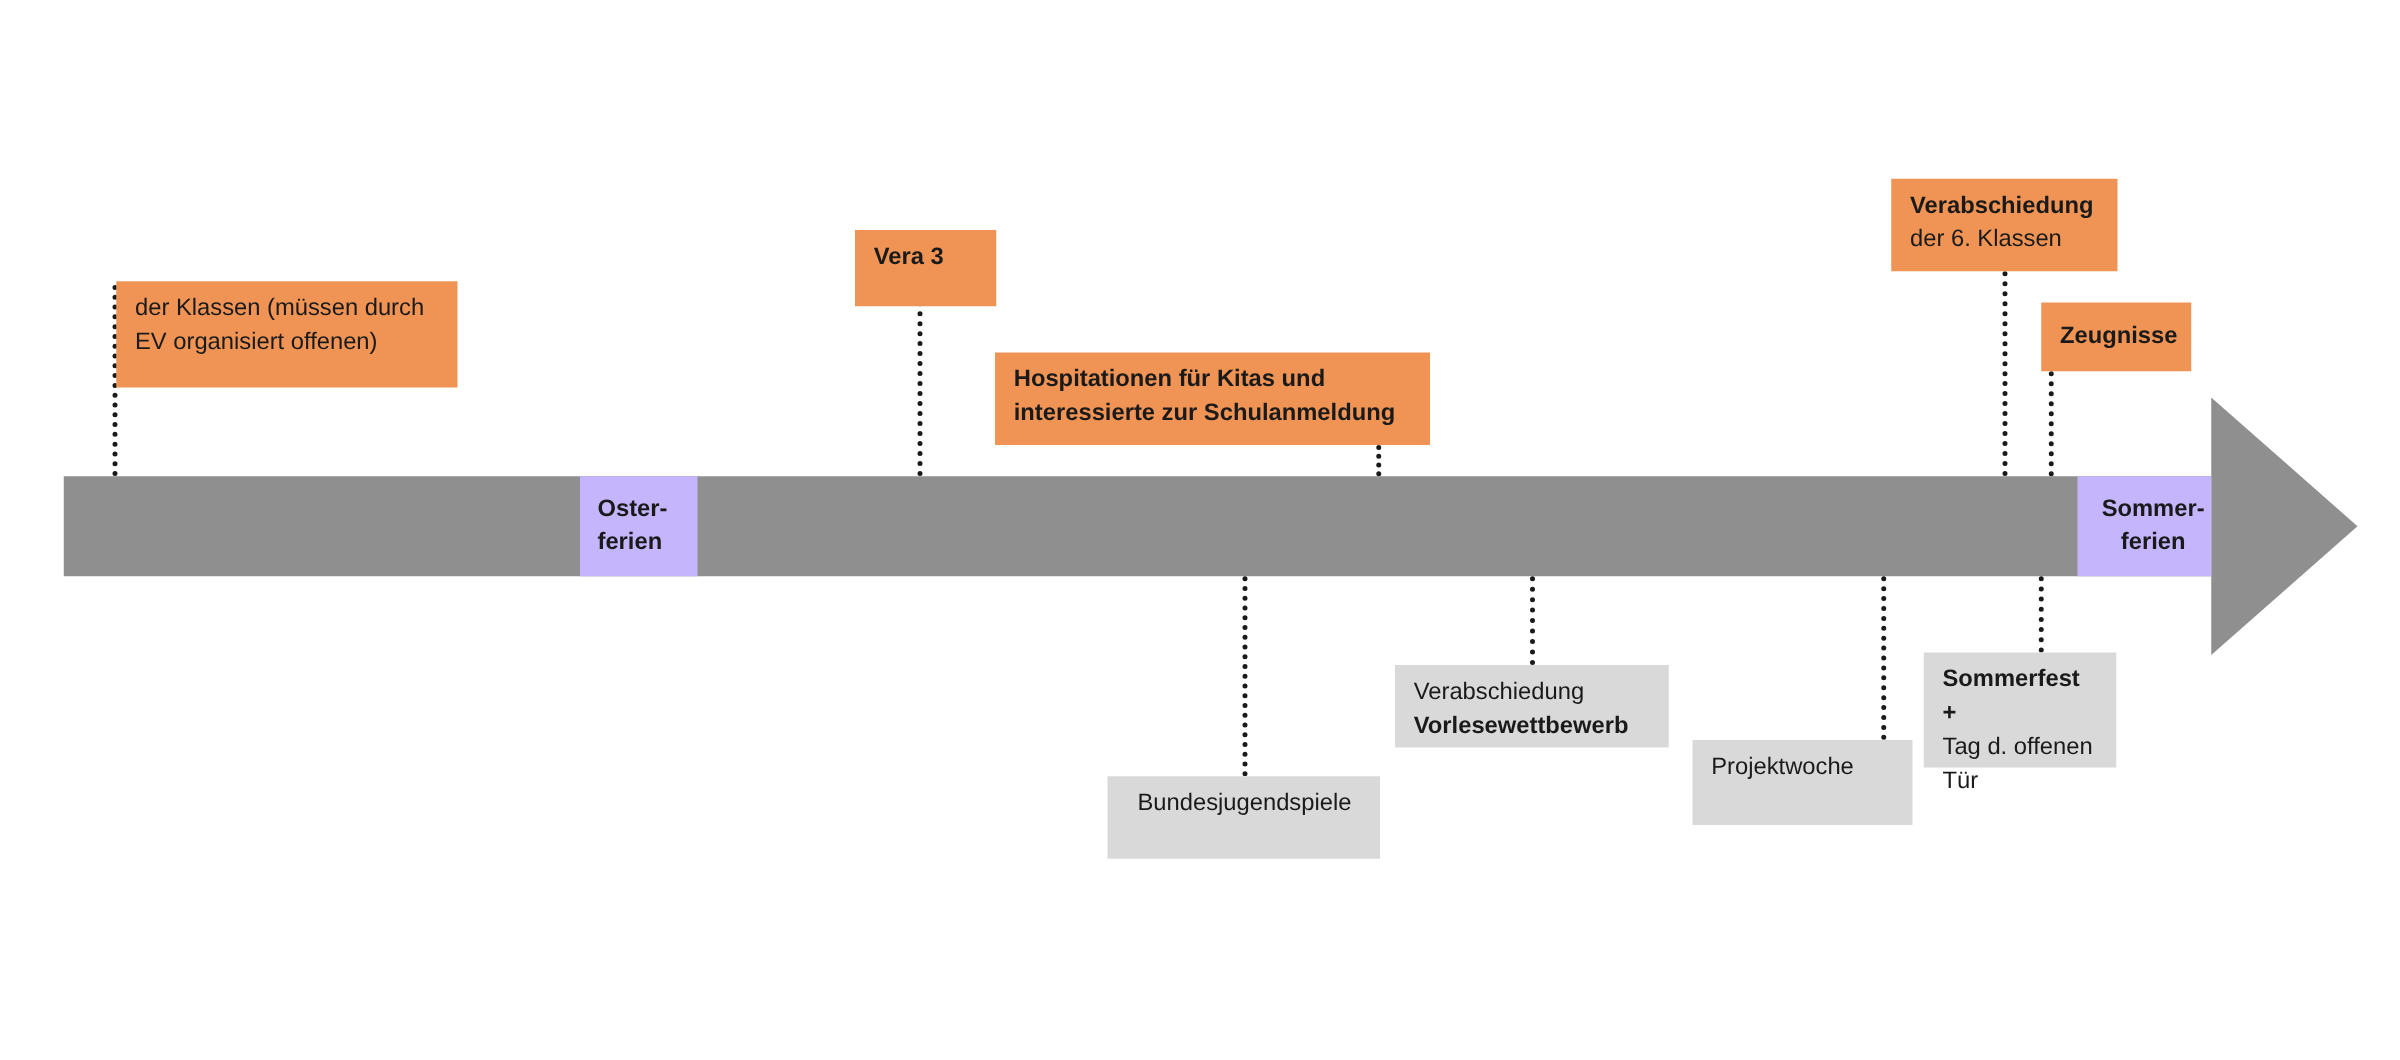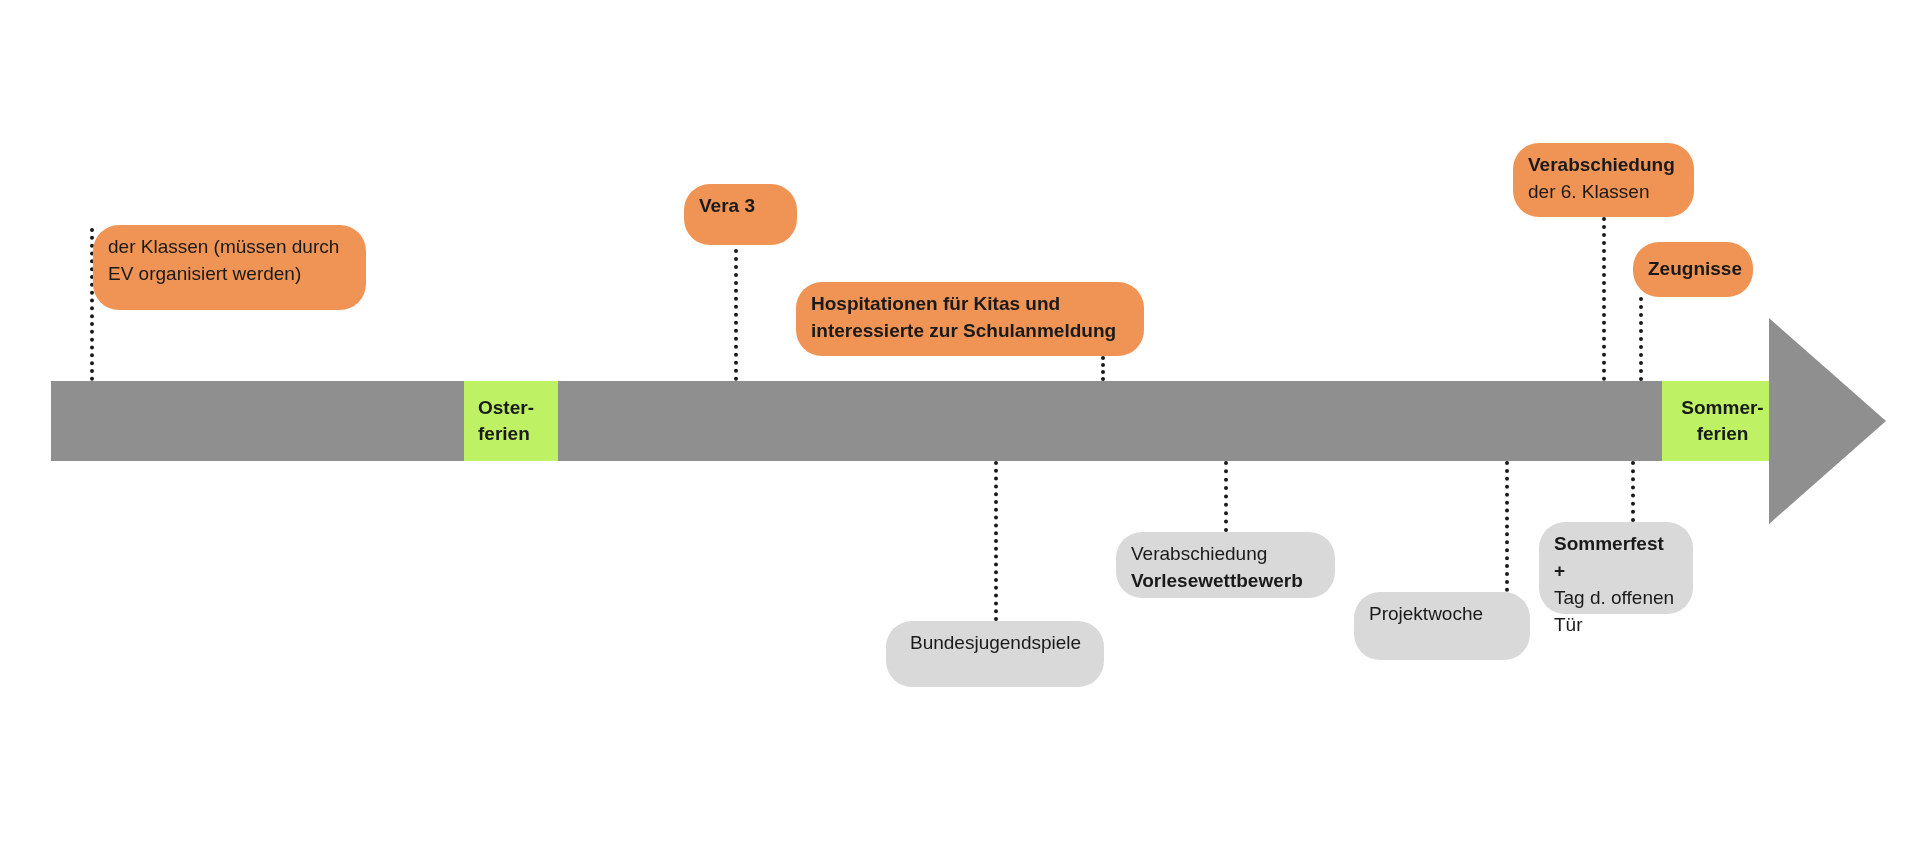--- a/index.html
+++ b/index.html
@@ -20,35 +20,34 @@
     border-left:117px solid #8f8f8f;
   }
   .seg{
     position:absolute;
     display:flex;flex-direction:column;justify-content:center;
     box-sizing:border-box;
     padding-left:14px;
     color:#1a1a1a;
     font-size:19px;font-weight:bold;line-height:1.35;
   }
-  .seg.yellow{background:#bef264;}
+  .seg.yellow{background:#c4b5fd;}
 
   
   .conn{
     position:absolute;width:0;
     border-left:4px dotted #1a1a1a;
   }
 
   
   .box{
     position:absolute;box-sizing:border-box;
     color:#1a1a1a;
     font-size:19px;line-height:1.42;
     padding:9px 14px 9px 15px;
-    border-radius:26px;
   }
   .box.orange{background:#f09455;}
   .box.grey{background:#d9d9d9;}
   .box .b{font-weight:bold;display:block;}
   .box .r{font-weight:normal;display:block;}
 </style>
 </head>
 <body>
 
 <div id="stage">
@@ -72,21 +71,21 @@
     <span>ferien</span>
   </div>
 
   <div class="seg yellow" style="left:1662px;top:381px;width:107px;height:80px;text-align:center;">
     <span>Sommer-</span>
     <span>ferien</span>
   </div>
 
   <div class="box orange" style="left:93px;top:225px;width:273px;height:85px;">
     <span class="r">der Klassen (müssen durch</span>
-    <span class="r">EV organisiert werden)</span>
+    <span class="r">EV organisiert offenen)</span>
   </div>
 
   <div class="box orange" style="left:684px;top:184px;width:113px;height:61px;">
     <span class="b">Vera 3</span>
   </div>
 
   <div class="box orange" style="left:796px;top:282px;width:348px;height:74px;">
     <span class="b">Hospitationen für Kitas und</span>
     <span class="b">interessierte zur Schulanmeldung</span>
   </div>

